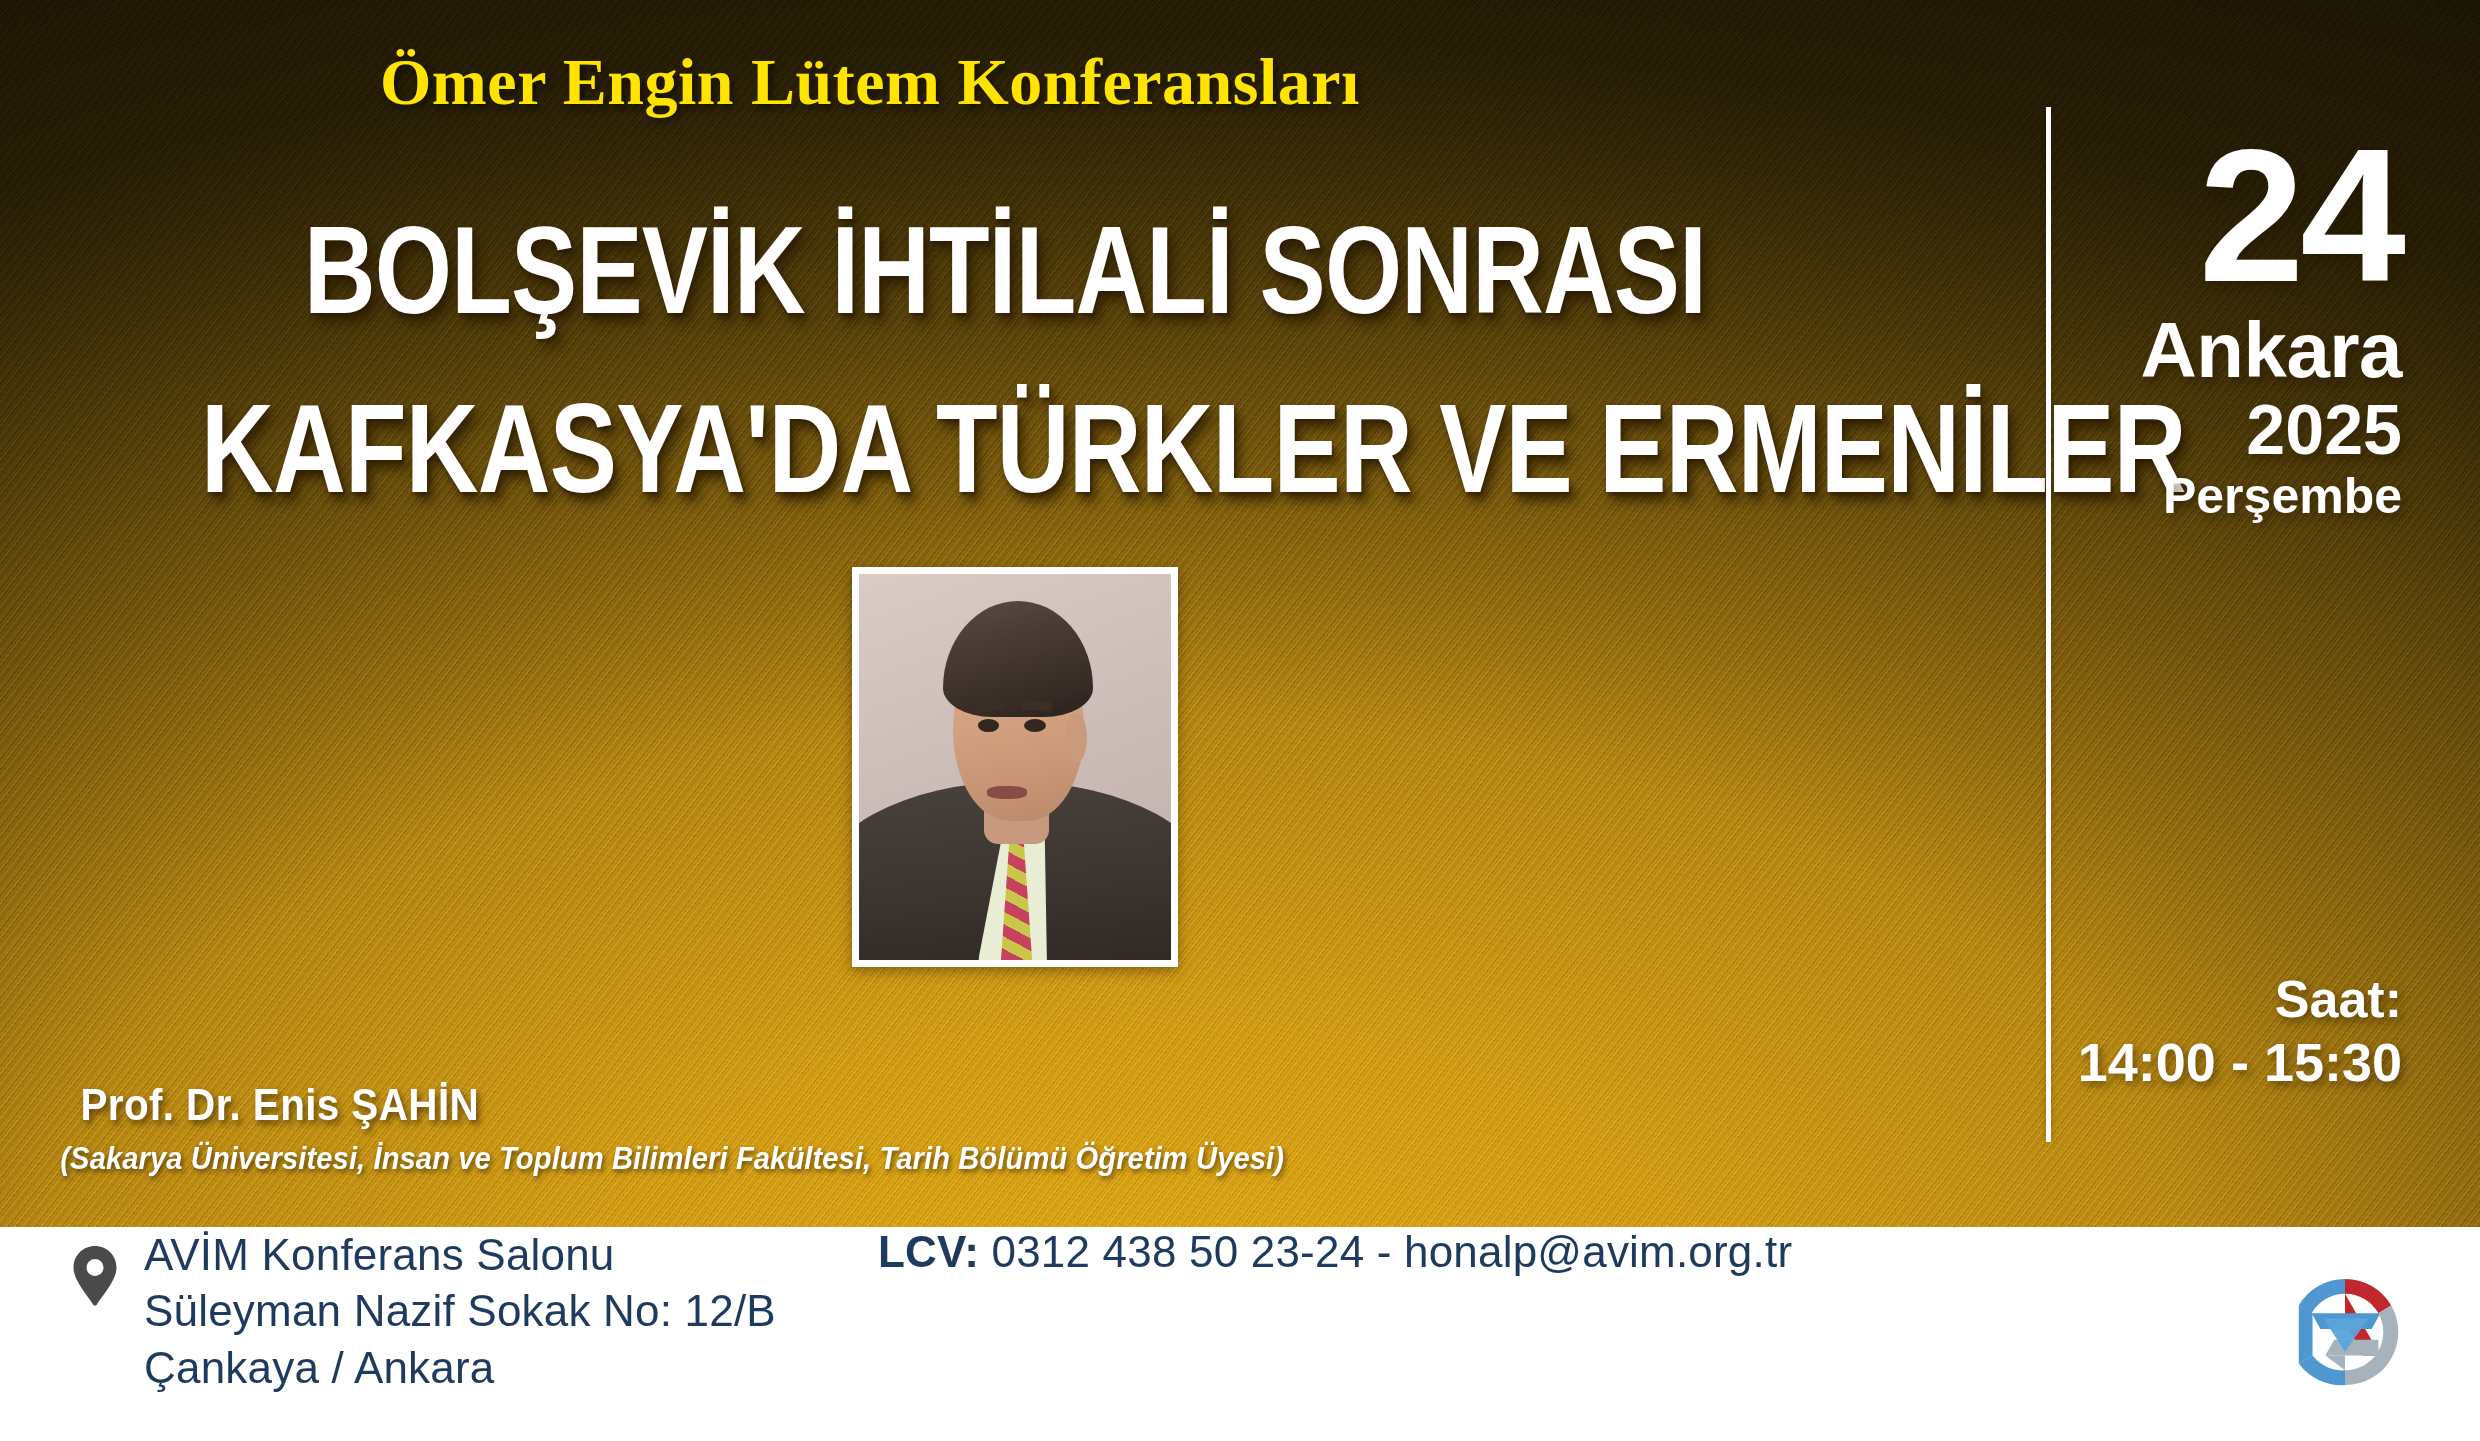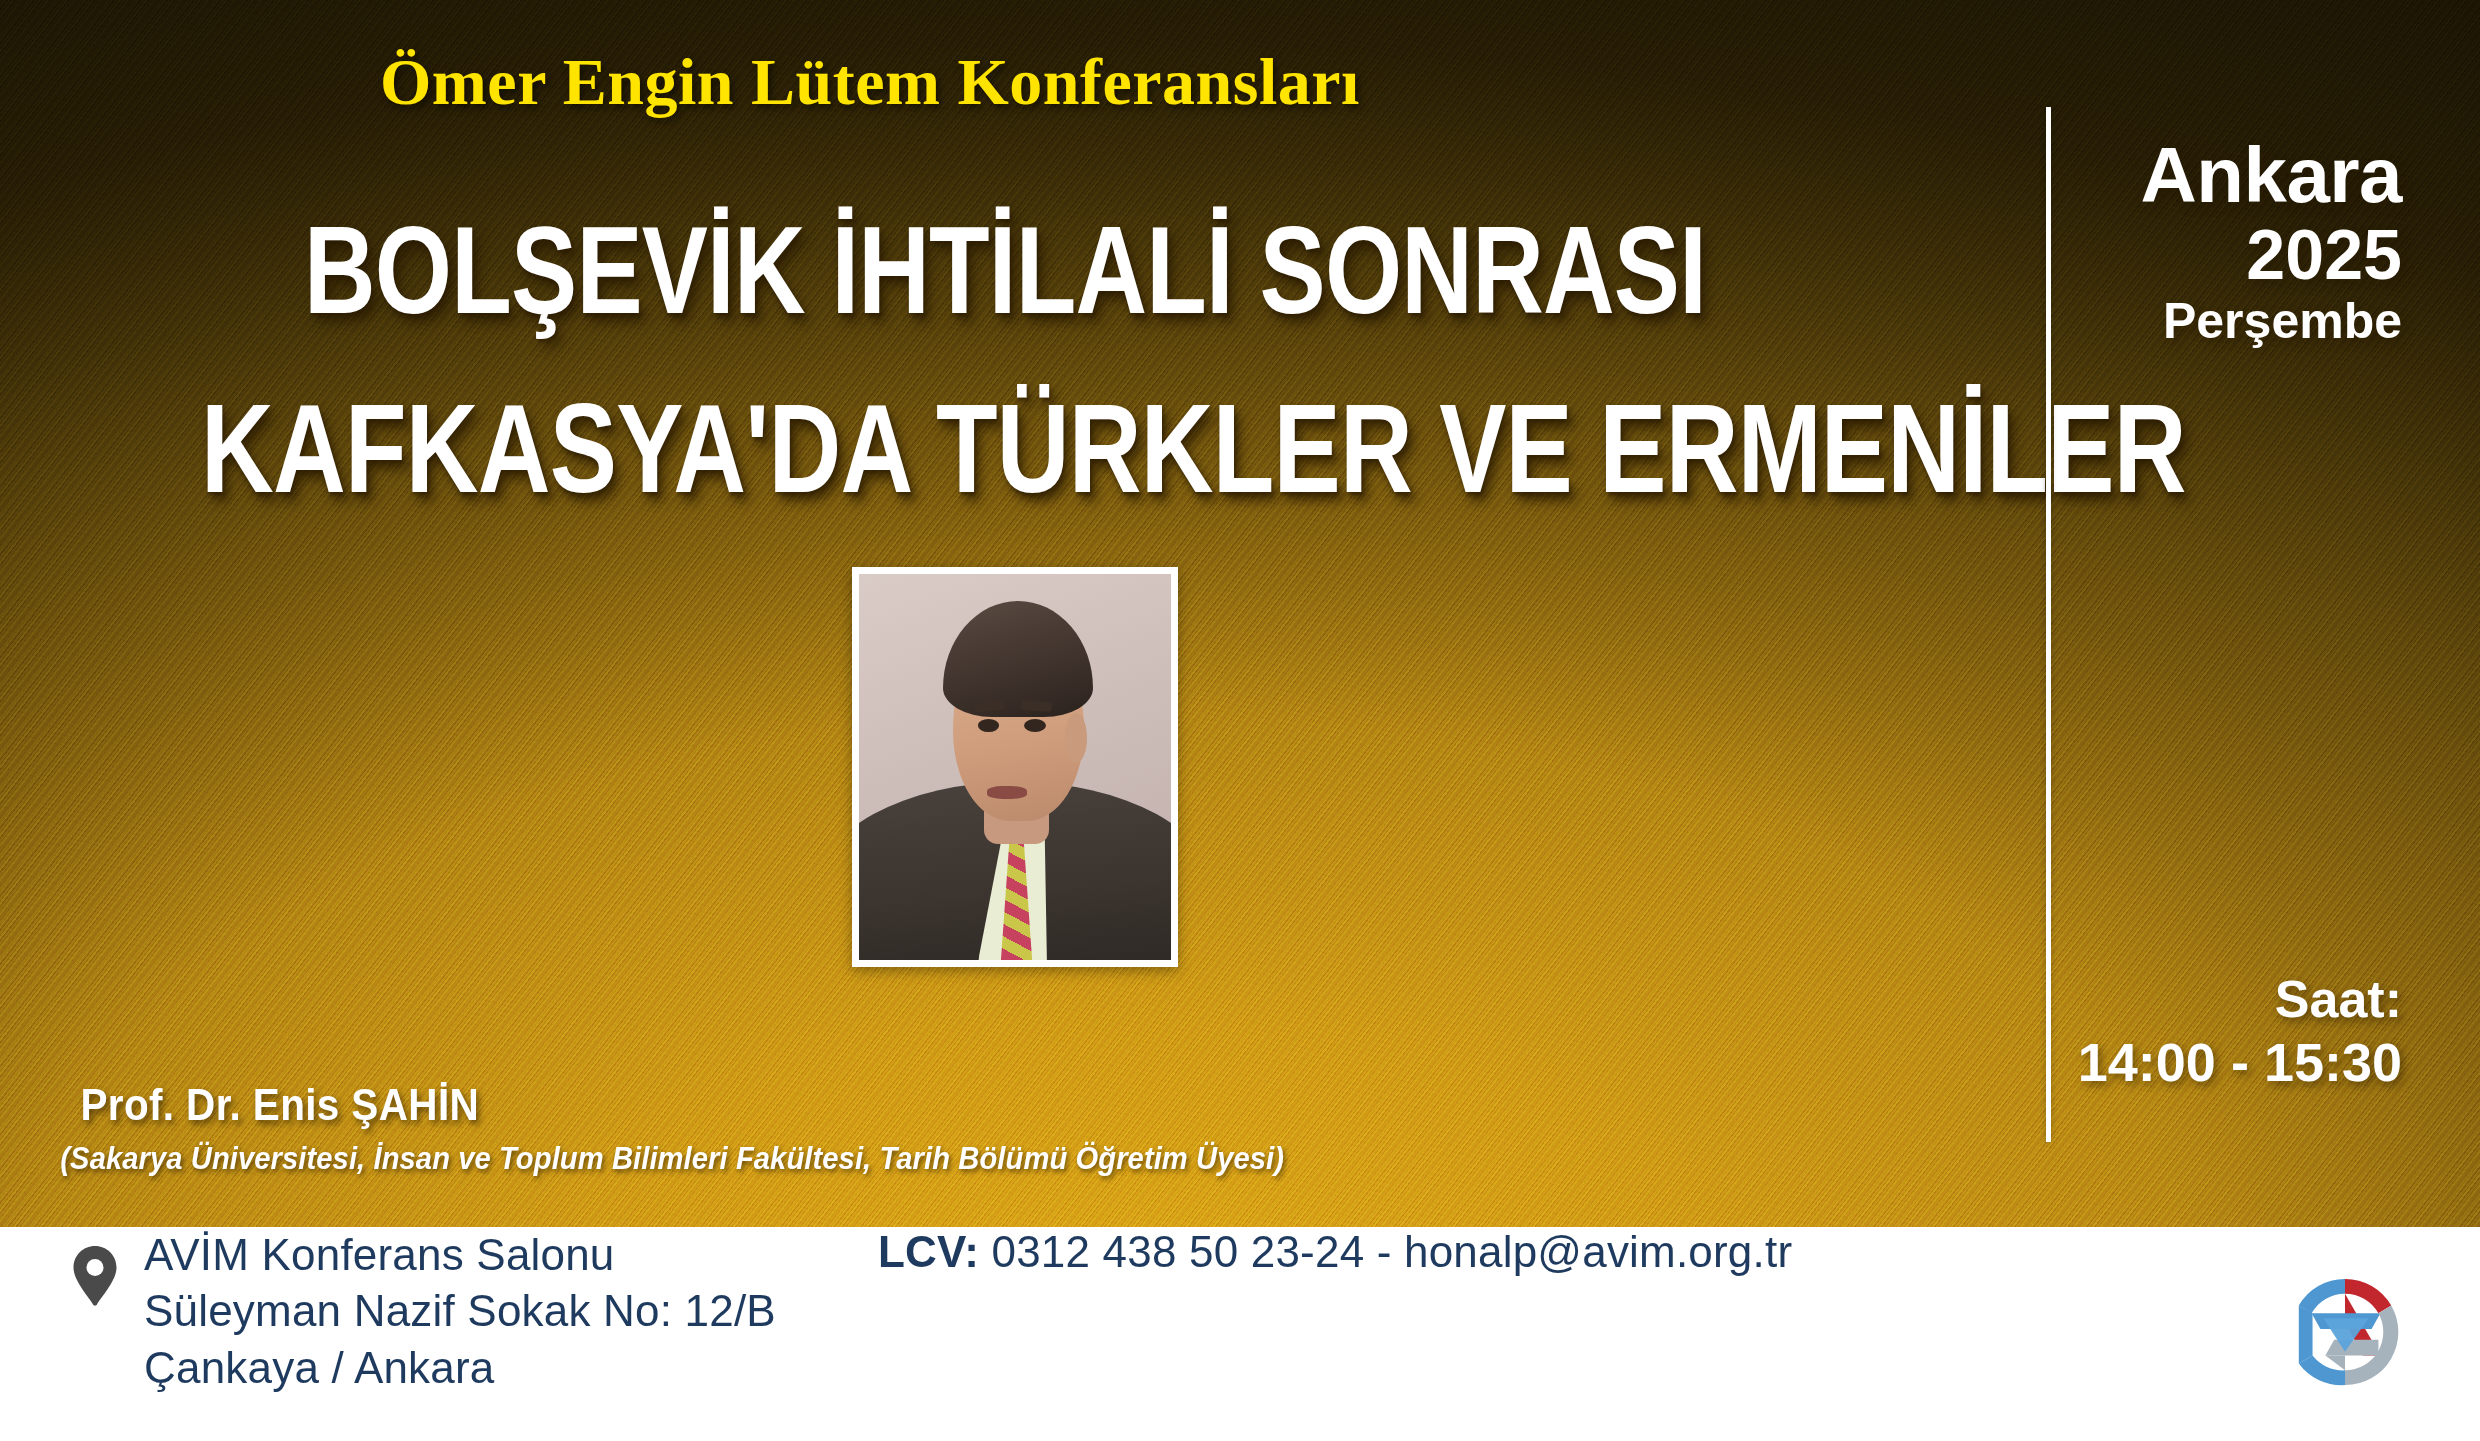--- a/index.html
+++ b/index.html
@@ -342,20 +342,21 @@
   </div>
 
   <div class="speaker">
     <div class="speaker-name">Prof. Dr. Enis ŞAHİN</div>
     <div class="speaker-aff">(Sakarya Üniversitesi, İnsan ve Toplum Bilimleri Fakültesi, Tarih Bölümü Öğretim Üyesi)</div>
   </div>
 
   <div class="divider"></div>
 
   <div class="datebox">
+    <div class="date-day">24</div>
     <div class="date-month">Ankara</div>
     <div class="date-year">2025</div>
     <div class="date-weekday">Perşembe</div>
   </div>
 
   <div class="timebox">
     <div class="time-label">Saat:</div>
     <div class="time-value">14:00 - 15:30</div>
   </div>
 

